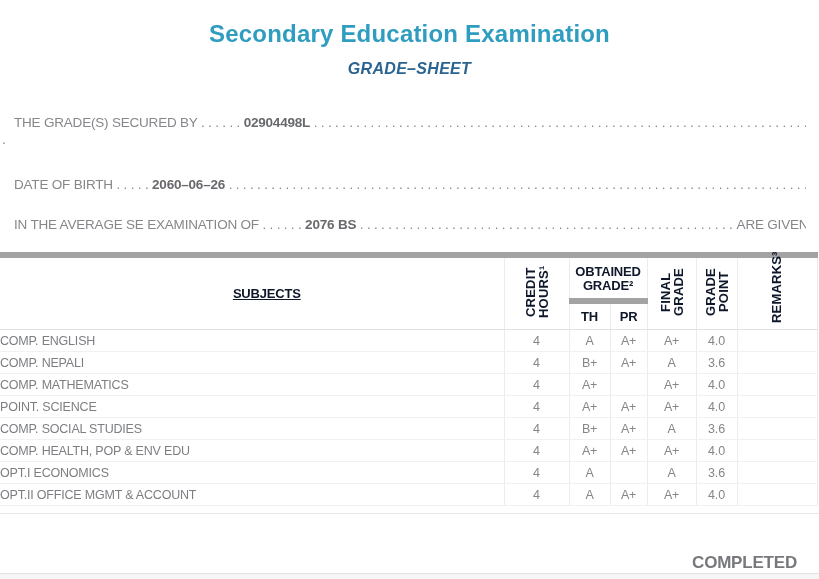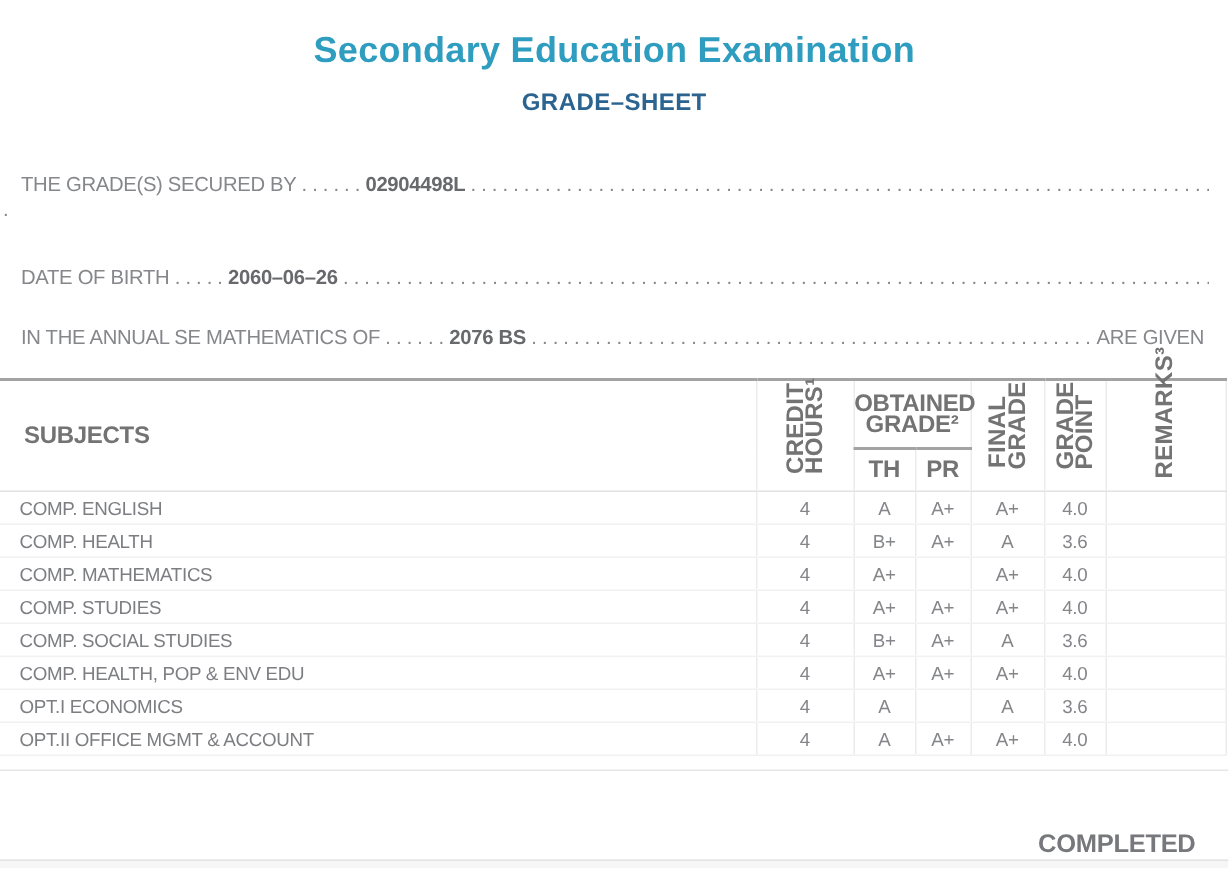--- a/index.html
+++ b/index.html
@@ -14,21 +14,21 @@
   .sheet { position: relative; width: 819px; height: 543px; background: #fff; }
 
   .main-title {
     position: absolute; top: 20px; left: 0; width: 100%;
     text-align: center; font-size: 24px; font-weight: bold;
     color: #2e9dbf; letter-spacing: 0.2px;
   }
   .sub-title {
     position: absolute; top: 60px; left: 0; width: 100%;
     text-align: center; font-size: 16px; font-weight: bold;
-    color: #2b6490; letter-spacing: 0.3px;
+    color: #2b6490; letter-spacing: 0.3px; font-style: italic;
   }
 
   .info-line {
     position: absolute; left: 14px; width: 792px; height: 18px;
     font-size: 13.5px; line-height: 17px; white-space: nowrap; overflow: hidden;
     color: #86878b;
   }
   .info-line .val { font-weight: bold; color: #68696d; }
   .info-line .dots, .info-line .leader { color: #86878b; }
   .mid-dots {
@@ -36,24 +36,24 @@
     white-space: nowrap; vertical-align: bottom; line-height: 17px;
   }
   .wrap-dot { position: absolute; left: 2px; top: 132px; font-size: 13.5px; color: #86878b; }
   .line-secured { top: 114px; }
   .line-dob { top: 176px; }
   .line-exam { top: 216px; }
 
   .grade-table-wrap { position: absolute; top: 252px; left: 0; width: 817px; }
   table { border-collapse: collapse; width: 817px; table-layout: fixed; }
   thead th {
-    font-size: 16px; font-weight: bold; color: #737373;
-    border-top: 2px solid #a3a3a3; background: #fff;
-  }
-  th.h-subjects { text-align: left; padding-left: 16px; vertical-align: middle; }
+    font-size: 13px; font-weight: bold; color: #0f172a;
+    border-top: 6px solid #a3a3a3; background: #fff;
+  }
+  th.h-subjects { text-align: center; padding-left: 30px; vertical-align: middle; text-decoration: underline; }
   th.h-rot { text-align: center; vertical-align: middle; padding: 3px 0; }
   .vhead {
     display: inline-block;
     writing-mode: vertical-rl;
     transform: rotate(180deg);
     line-height: 13px;
     letter-spacing: 0.2px;
     white-space: normal;
   }
   .vh-credit { height: 56px; }
@@ -65,21 +65,21 @@
   .bl { border-left: 1px solid #ececec; }
   .br { border-right: 1px solid #ececec; }
   thead tr.r2 th { border-bottom: 1px solid #e2e2e2; }
   thead th[rowspan] { border-bottom: 1px solid #e2e2e2; }
 
   tbody td {
     height: 22px; font-size: 12.5px; color: #85868a;
     border-bottom: 1px solid #f1f1f1; background: #fff;
     white-space: nowrap; overflow: hidden;
   }
-  td.c-sub { text-align: left; padding-left: 13px; color: #7d7e82; }
+  td.c-sub { text-align: left; color: #7d7e82; }
   td.c-mid { text-align: center; border-left: 1px solid #ececec; }
 
   .gpa-divider { position: absolute; top: 513px; left: 0; width: 819px; border-top: 1px solid #e6e6e6; }
   .gpa-line {
     position: absolute; top: 525px; right: 22px;
     font-size: 13px; font-weight: bold; color: #77787c; white-space: pre;
   }
   .status-line {
     position: absolute; top: 553px; right: 22px;
     font-size: 17px; font-weight: bold; color: #77787c;
@@ -106,21 +106,21 @@
   <div class="wrap-dot">.</div>
 
   <div class="info-line line-dob">
     <span>DATE OF BIRTH</span>
     <span class="leader">. . . . .</span>
     <span class="val">2060–06–26</span>
     <span class="dots">. . . . . . . . . . . . . . . . . . . . . . . . . . . . . . . . . . . . . . . . . . . . . . . . . . . . . . . . . . . . . . . . . . . . . . . . . . . . . . . . . . . . . . . . . . . . </span>
   </div>
 
   <div class="info-line line-exam">
-    <span>IN THE ANNUAL SE MATHEMATICS OF</span>
+    <span>IN THE AVERAGE SE EXAMINATION OF</span>
     <span class="leader">. . . . . .</span>
     <span class="val">2076 BS</span>
     <span class="mid-dots dots">. . . . . . . . . . . . . . . . . . . . . . . . . . . . . . . . . . . . . . . . . . . . . . . . . . . . . . . . . . . . </span>
     <span>ARE GIVEN BELOW</span>
   </div>
 
   <div class="grade-table-wrap">
     <table>
       <colgroup>
         <col style="width:504px">
@@ -157,39 +157,39 @@
         <tr>
           <td class="c-sub">COMP. ENGLISH</td>
           <td class="c-mid">4</td>
           <td class="c-mid">A</td>
           <td class="c-mid">A+</td>
           <td class="c-mid">A+</td>
           <td class="c-mid">4.0</td>
           <td class="c-mid br"></td>
         </tr>
         <tr>
-          <td class="c-sub">COMP. HEALTH</td>
+          <td class="c-sub">COMP. NEPALI</td>
           <td class="c-mid">4</td>
           <td class="c-mid">B+</td>
           <td class="c-mid">A+</td>
           <td class="c-mid">A</td>
           <td class="c-mid">3.6</td>
           <td class="c-mid br"></td>
         </tr>
         <tr>
           <td class="c-sub">COMP. MATHEMATICS</td>
           <td class="c-mid">4</td>
           <td class="c-mid">A+</td>
           <td class="c-mid"></td>
           <td class="c-mid">A+</td>
           <td class="c-mid">4.0</td>
           <td class="c-mid br"></td>
         </tr>
         <tr>
-          <td class="c-sub">COMP. STUDIES</td>
+          <td class="c-sub">POINT. SCIENCE</td>
           <td class="c-mid">4</td>
           <td class="c-mid">A+</td>
           <td class="c-mid">A+</td>
           <td class="c-mid">A+</td>
           <td class="c-mid">4.0</td>
           <td class="c-mid br"></td>
         </tr>
         <tr>
           <td class="c-sub">COMP. SOCIAL STUDIES</td>
           <td class="c-mid">4</td>

